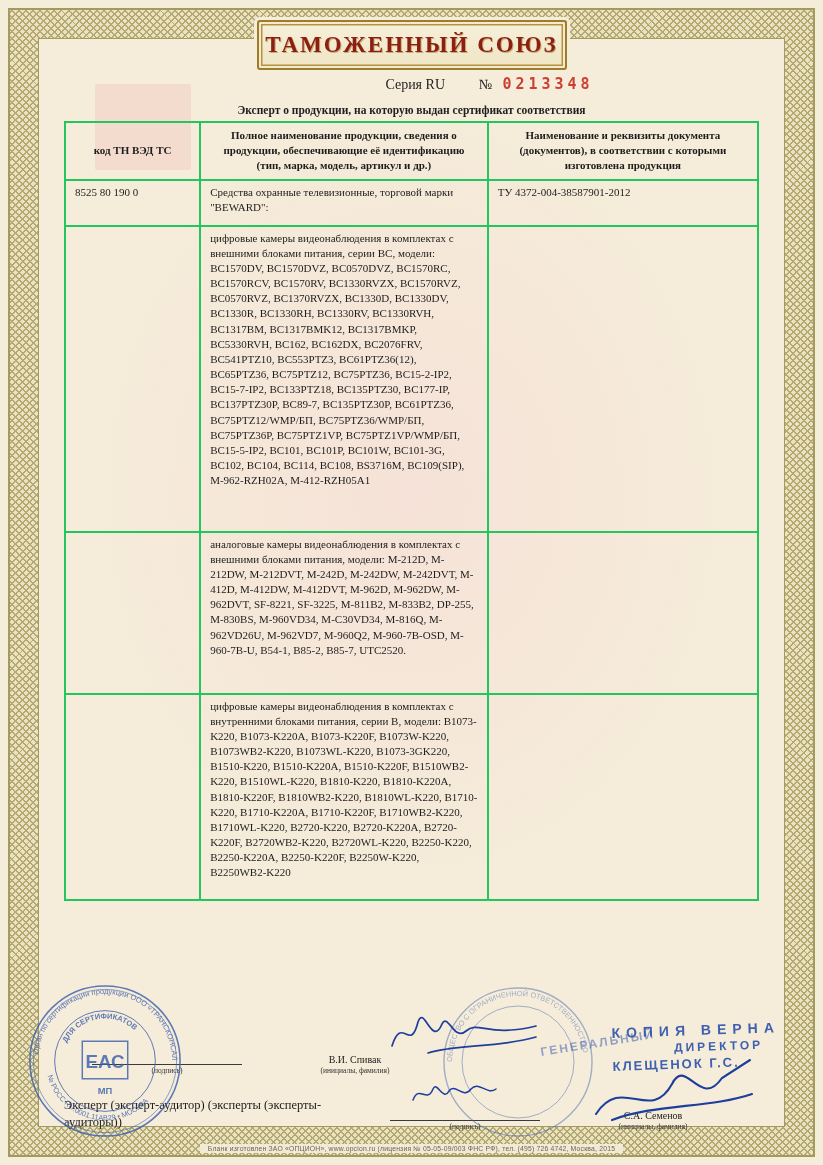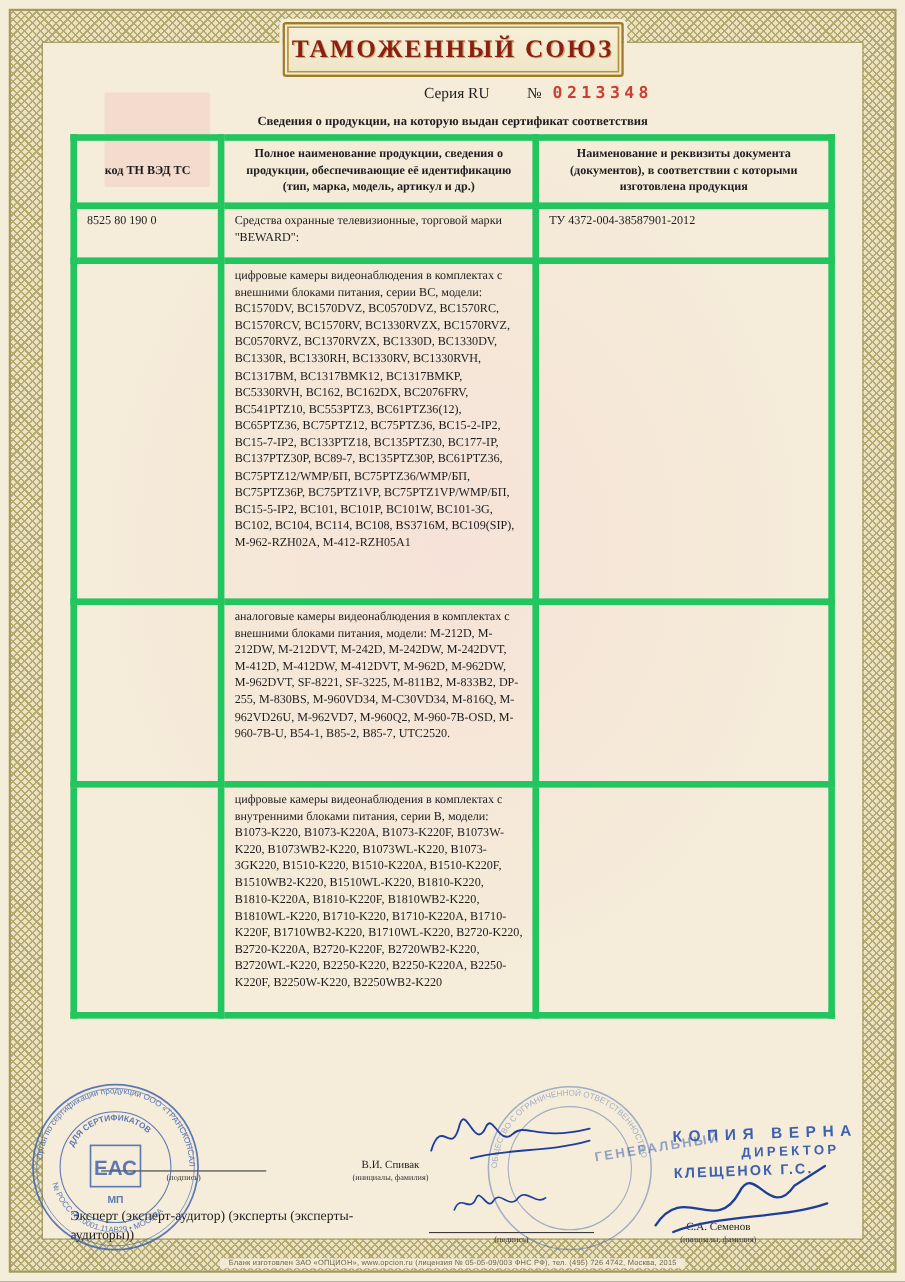--- a/index.html
+++ b/index.html
@@ -29,21 +29,21 @@
              font-size:14px;font-weight:bold;letter-spacing:.4px;}
   .cert-number{font-family:Liberation Serif, serif;font-weight:normal;font-size:14px;color:#1f1f1f;letter-spacing:.3px;}
   .series-line{margin-top:8px;display:flex;justify-content:center;align-items:baseline;gap:34px;
                transform:translateX(78px);font-size:14px;}
   .series-number-wrap{display:flex;gap:10px;align-items:baseline;font-size:14px;}
   .series-number{color:#cc4034;font-family:"DejaVu Sans Mono",monospace;font-weight:bold;
                  font-size:15px;letter-spacing:4px;}
   .caption{margin-top:11px;text-align:center;font-weight:bold;font-size:11.5px;}
   
   table.products{margin-top:5px;width:100%;border-collapse:collapse;font-size:11px;line-height:1.38;color:#1d1d1d;}
-  table.products th,table.products td{border:6px solid #22c55e;vertical-align:top;padding:4px 9px;text-align:left;}
+  table.products th,table.products td{border:2px solid #22c55e;vertical-align:top;padding:4px 9px;text-align:left;}
   table.products th{font-weight:bold;text-align:center;vertical-align:middle;font-size:11px;padding:5px 10px;}
   .c1{width:19.5%;} .c2{width:41.5%;} .c3{width:39%;}
   tr.r1 td{height:36px;} tr.r2 td{height:296px;} tr.r3 td{height:152px;} tr.r4 td{height:196px;}
   
   .footer{position:absolute;left:64px;right:58px;bottom:34px;font-size:12.5px;color:#1d1d1d;}
   .f-row{display:flex;align-items:flex-end;margin-top:22px;}
   .f-label{width:298px;line-height:1.35;}
   .f-sig{width:150px;margin-left:28px;text-align:center;position:relative;}
   .f-sig .line{border-bottom:1px solid #3a3a3a;height:14px;}
   .cap{font-size:7.5px;color:#333;margin-top:1px;text-align:center;}
@@ -84,21 +84,21 @@
     </div>
 
     <div class="series-line">
       <span>Серия RU</span>
       <span class="series-number-wrap">
         <span>№</span>
         <span class="series-number">0213348</span>
       </span>
     </div>
 
-    <div class="caption">Сведения о продукции, на которую выдан сертификат соответствия</div>
+    <div class="caption">Эксперт о продукции, на которую выдан сертификат соответствия</div>
 
     <table class="products">
       <thead>
         <tr>
           <th class="c1">код ТН ВЭД ТС</th>
           <th class="c2">Полное наименование продукции, сведения о продукции, обеспечивающие её идентификацию (тип, марка, модель, артикул и др.)</th>
           <th class="c3">Наименование и реквизиты документа (документов), в соответствии с которыми изготовлена продукция</th>
         </tr>
       </thead>
       <tbody>

